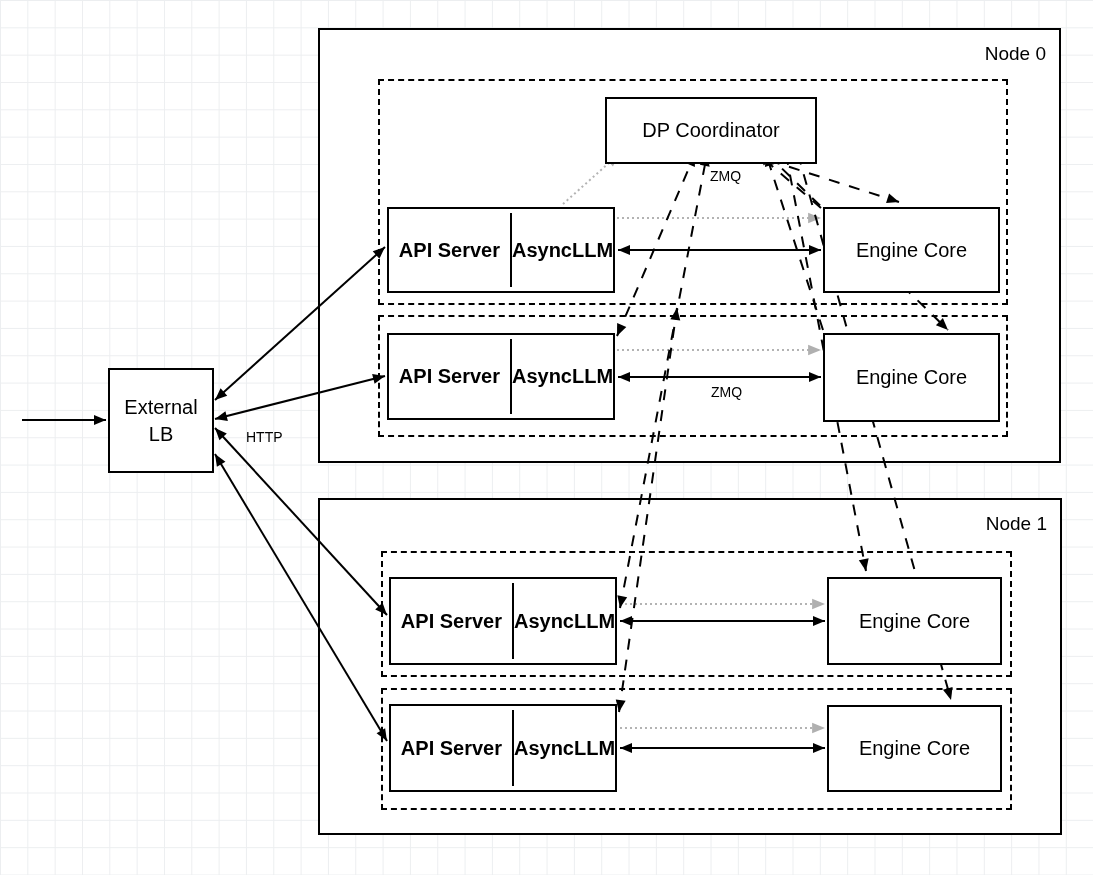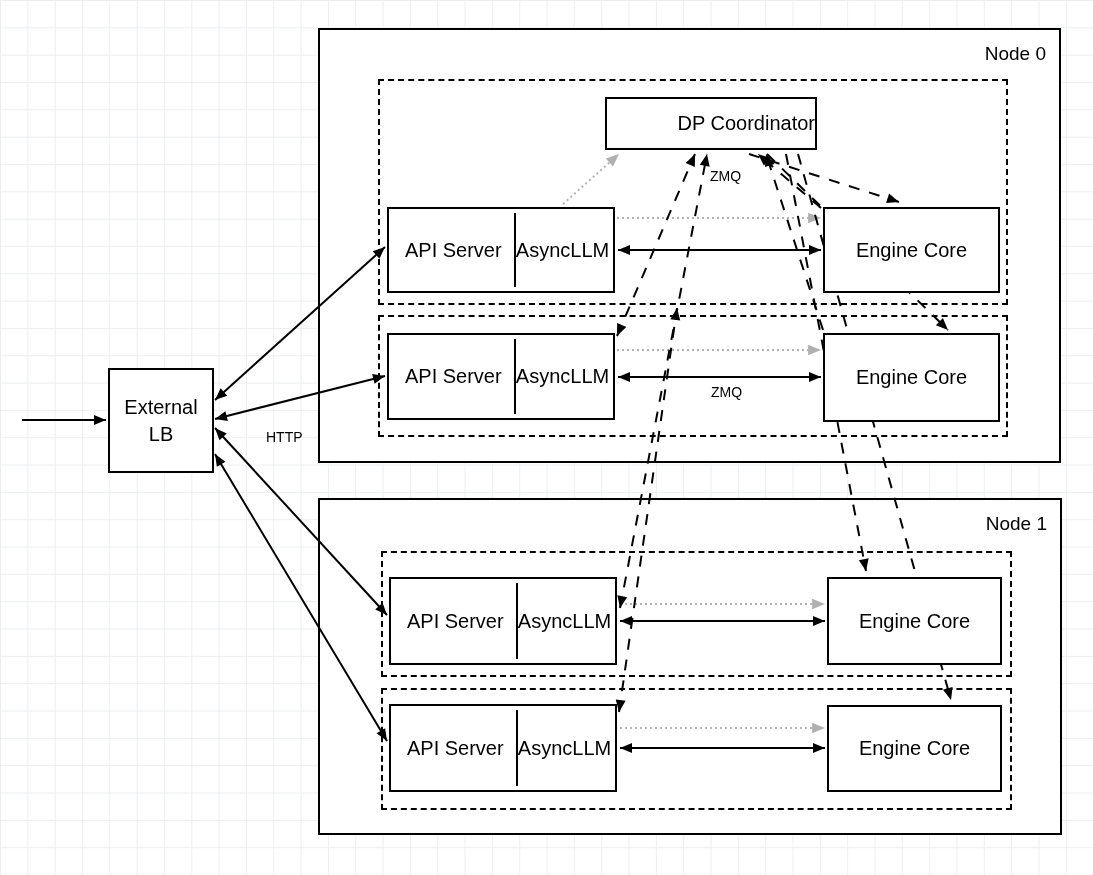--- a/index.html
+++ b/index.html
@@ -47,21 +47,21 @@
     background:#fff;
     border:2px solid #000;
     box-sizing:border-box;
     display:flex;
     align-items:center;
     justify-content:center;
     text-align:center;
     font-size:20px;
     z-index:4;
   }
-  .combo{padding:4px;}
+  .combo{padding:4px;font-weight:bold;}
   .combo .cell{
     height:100%;
     display:flex;
     align-items:center;
     justify-content:center;
   }
   .combo .cell-left{
     width:121px;
     border-right:2px solid #000;
     box-sizing:content-box;
@@ -133,21 +133,21 @@
     <line class="ed" x1="798" y1="154" x2="951" y2="700" marker-end="url(#ab)"></line>
   </svg>
 
   <div class="box" style="left:108px;top:368px;width:106px;height:105px;align-items:center;">
     <div class="lb-label">
       <div>External</div>
       <div>LB</div>
     </div>
   </div>
 
-  <div class="box" style="left:605px;top:97px;width:212px;height:53px;justify-content:flex-end;">
+  <div class="box" style="left:605px;top:97px;width:212px;height:67px;">
     <span>DP Coordinator</span>
   </div>
 
   <div class="box combo" style="left:387px;top:207px;width:228px;height:86px;">
     <div class="cell cell-left">API Server</div>
     <div class="cell cell-right">AsyncLLM</div>
   </div>
   <div class="box" style="left:823px;top:207px;width:177px;height:86px;">
     <span>Engine Core</span>
   </div>
@@ -169,17 +169,17 @@
   </div>
 
   <div class="box combo" style="left:389px;top:704px;width:228px;height:88px;">
     <div class="cell cell-left">API Server</div>
     <div class="cell cell-right">AsyncLLM</div>
   </div>
   <div class="box" style="left:827px;top:705px;width:175px;height:87px;">
     <span>Engine Core</span>
   </div>
 
-  <div class="edge-label" style="left:246px;top:429px;margin-left:20px;">HTTP</div>
+  <div class="edge-label" style="left:246px;top:429px;">HTTP</div>
   <div class="edge-label" style="left:710px;top:168px;">ZMQ</div>
   <div class="edge-label" style="left:711px;top:384px;">ZMQ</div>
 
 </div>
 
 </body></html>

